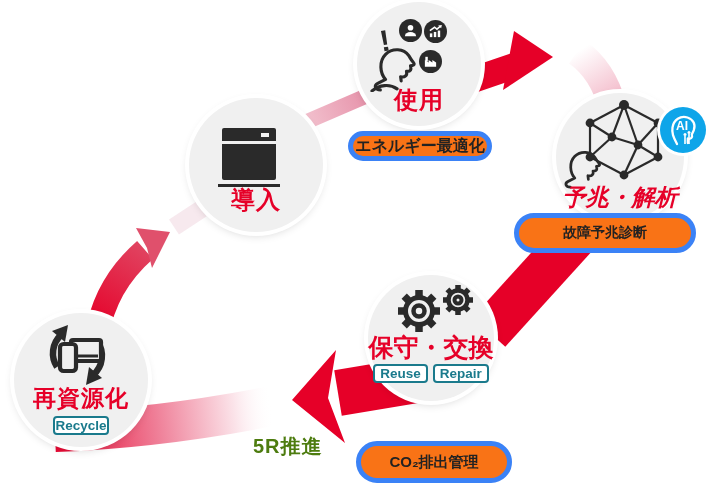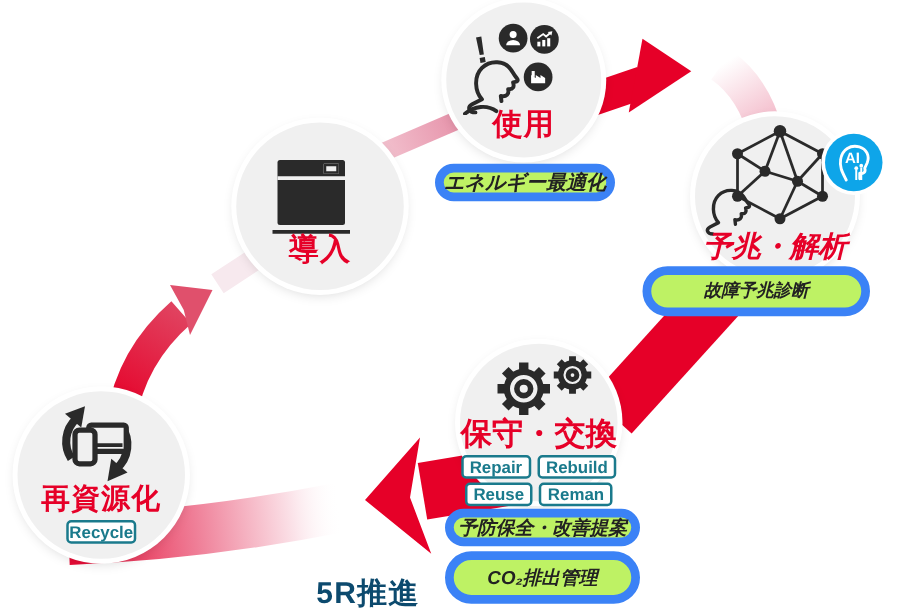--- a/index.html
+++ b/index.html
@@ -10,39 +10,39 @@
   .bands{position:absolute;left:0;top:0;z-index:1;}
   .node{
     position:absolute;border-radius:50%;background:#f0f0f0;z-index:2;
     box-shadow:0 0 0 4px #fff,0 3px 10px rgba(0,0,0,.18);
   }
   .node-title{
     position:absolute;left:0;right:0;text-align:center;color:#e60028;
     font-weight:800;letter-spacing:1px;line-height:1;
   }
   .pill{
-    position:absolute;z-index:4;background:#bef264;border:7px solid #3b82f6;border-radius:999px;
+    position:absolute;z-index:4;background:#f97316;border:5px solid #3b82f6;border-radius:999px;
     display:flex;align-items:center;justify-content:center;box-sizing:border-box;
-    color:#222;font-weight:800;white-space:nowrap;font-style:italic;
+    color:#222;font-weight:800;white-space:nowrap;
   }
   .tag{
     background:#fff;border:2px solid #1a7a8c;border-radius:4px;color:#1a7a8c;
     font-weight:800;font-size:13.5px;display:flex;align-items:center;justify-content:center;
     box-sizing:border-box;padding:0 5px;height:19px;white-space:nowrap;
   }
   .tag-rows{position:absolute;left:0;right:0;top:89px;display:flex;flex-direction:column;gap:3px;align-items:center;}
   .tag-row{display:flex;gap:5px;justify-content:center;}
   .dot{
     position:absolute;width:23px;height:23px;border-radius:50%;background:#2a2a2a;
     display:flex;align-items:center;justify-content:center;
   }
   .excl{position:absolute;color:#2a2a2a;font-weight:800;font-size:30px;transform:rotate(-10deg);line-height:1;}
   .note{
-    position:absolute;left:253px;top:458px;z-index:4;color:#0c4a6e;
-    font-weight:800;font-size:24px;letter-spacing:1px;
+    position:absolute;left:253px;top:433px;z-index:4;color:#4d7c0f;
+    font-weight:800;font-size:20px;letter-spacing:1px;
   }
   .ai-badge{
     position:absolute;left:660px;top:107px;width:46px;height:46px;border-radius:50%;
     background:#0ea5e9;z-index:5;box-shadow:0 0 0 3px #fff;
   }
   .recycle-tag{position:absolute;left:39px;top:103px;width:56px;}
   .cabinet{position:absolute;left:33px;top:30px;width:54px;height:52px;background:#2a2a2a;border-radius:2px;}
   .cabinet-line{position:absolute;left:0;right:0;top:13px;height:3px;background:#f0f0f0;}
   .cabinet-win{position:absolute;right:5px;top:3px;width:12px;height:8px;background:#f0f0f0;box-shadow:inset 0 0 0 2px #2a2a2a;}
   .cabinet-base{position:absolute;left:29px;top:86px;width:62px;height:3px;background:#2a2a2a;}
@@ -187,30 +187,25 @@
           <line x1="41.8" y1="45.2" x2="36.2" y2="50.8"></line>
         <line x1="51" y1="49" x2="51" y2="57"></line>
           <line x1="60.2" y1="45.2" x2="65.8" y2="50.8"></line>
       </g>
       <circle cx="51" cy="36" r="13.5" fill="#f0f0f0" stroke="#2a2a2a" stroke-width="5"></circle>
       <circle cx="51" cy="36" r="5.5" fill="none" stroke="#2a2a2a" stroke-width="4.5"></circle>
     </svg>
     <div class="node-title" style="top:60px;font-size:25px;letter-spacing:0;">保守・交換</div>
     <div class="tag-rows">
       <div class="tag-row">
+        <span class="tag">Reuse</span>
         <span class="tag">Repair</span>
-        <span class="tag">Rebuild</span>
       </div>
-      <div class="tag-row">
-        <span class="tag">Reuse</span>
-        <span class="tag">Reman</span>
-      </div>
-    </div>
-  </div>
-  <div class="pill" style="left:356px;top:407px;width:156px;height:30px;font-size:15px;">予防保全・改善提案</div>
+    </div>
+  </div>
   <div class="pill" style="left:356px;top:441px;width:156px;height:42px;font-size:15px;">CO₂排出管理</div>
 
   <div class="node" style="left:189px;top:98px;width:134px;height:134px;">
     <div class="cabinet">
       <div class="cabinet-line"></div>
       <div class="cabinet-win"></div>
     </div>
     <div class="cabinet-base"></div>
     <div class="node-title" style="top:90px;font-size:24px;">導入</div>
   </div>

